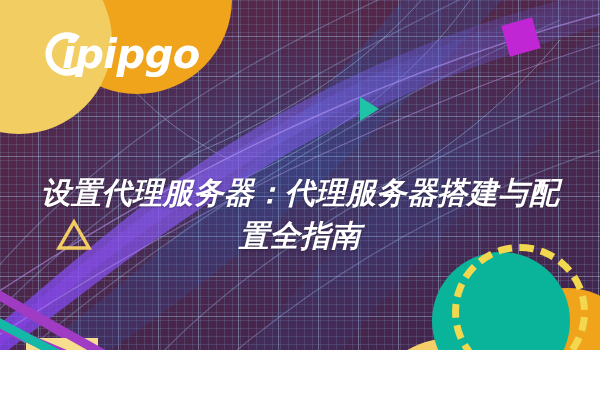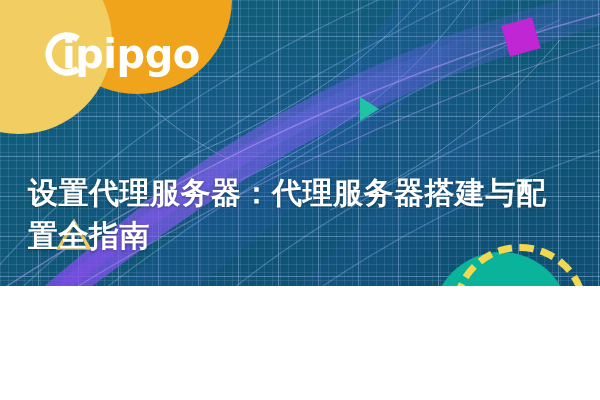--- a/index.html
+++ b/index.html
@@ -3,24 +3,25 @@
 <meta charset="utf-8">
 <style>
   html, body {
     margin: 0;
     padding: 0;
     background: #ffffff;
   }
   #banner {
     position: relative;
     width: 600px;
-    height: 286px;
+    height: 350px;
     overflow: hidden;
-    background: #0f766e;
+    background: #7f1d1d;
     font-family: "Liberation Sans", "DejaVu Sans", sans-serif;
+    font-style: italic;
   }
 
   
   .layer {
     position: absolute;
     inset: 0;
     pointer-events: none;
   }
   .grid-fine {
     background-image:
@@ -133,20 +134,21 @@
     letter-spacing: -0.5px;
     line-height: 1;
     font-family: "DejaVu Sans", "Liberation Sans", sans-serif;
   }
 
   
   #title {
     position: absolute;
     left: 0; right: 0;
     top: 152px;
+    text-align: center;
     color: #ffffff;
     font-size: 30px;
     font-weight: bold;
     line-height: 1.42;
     letter-spacing: 0.5px;
     padding: 0 28px;
     box-sizing: border-box;
     text-shadow: 0 1px 3px rgba(0,0,0,0.35);
     font-family: "DejaVu Sans", "Liberation Sans", sans-serif;
   }

